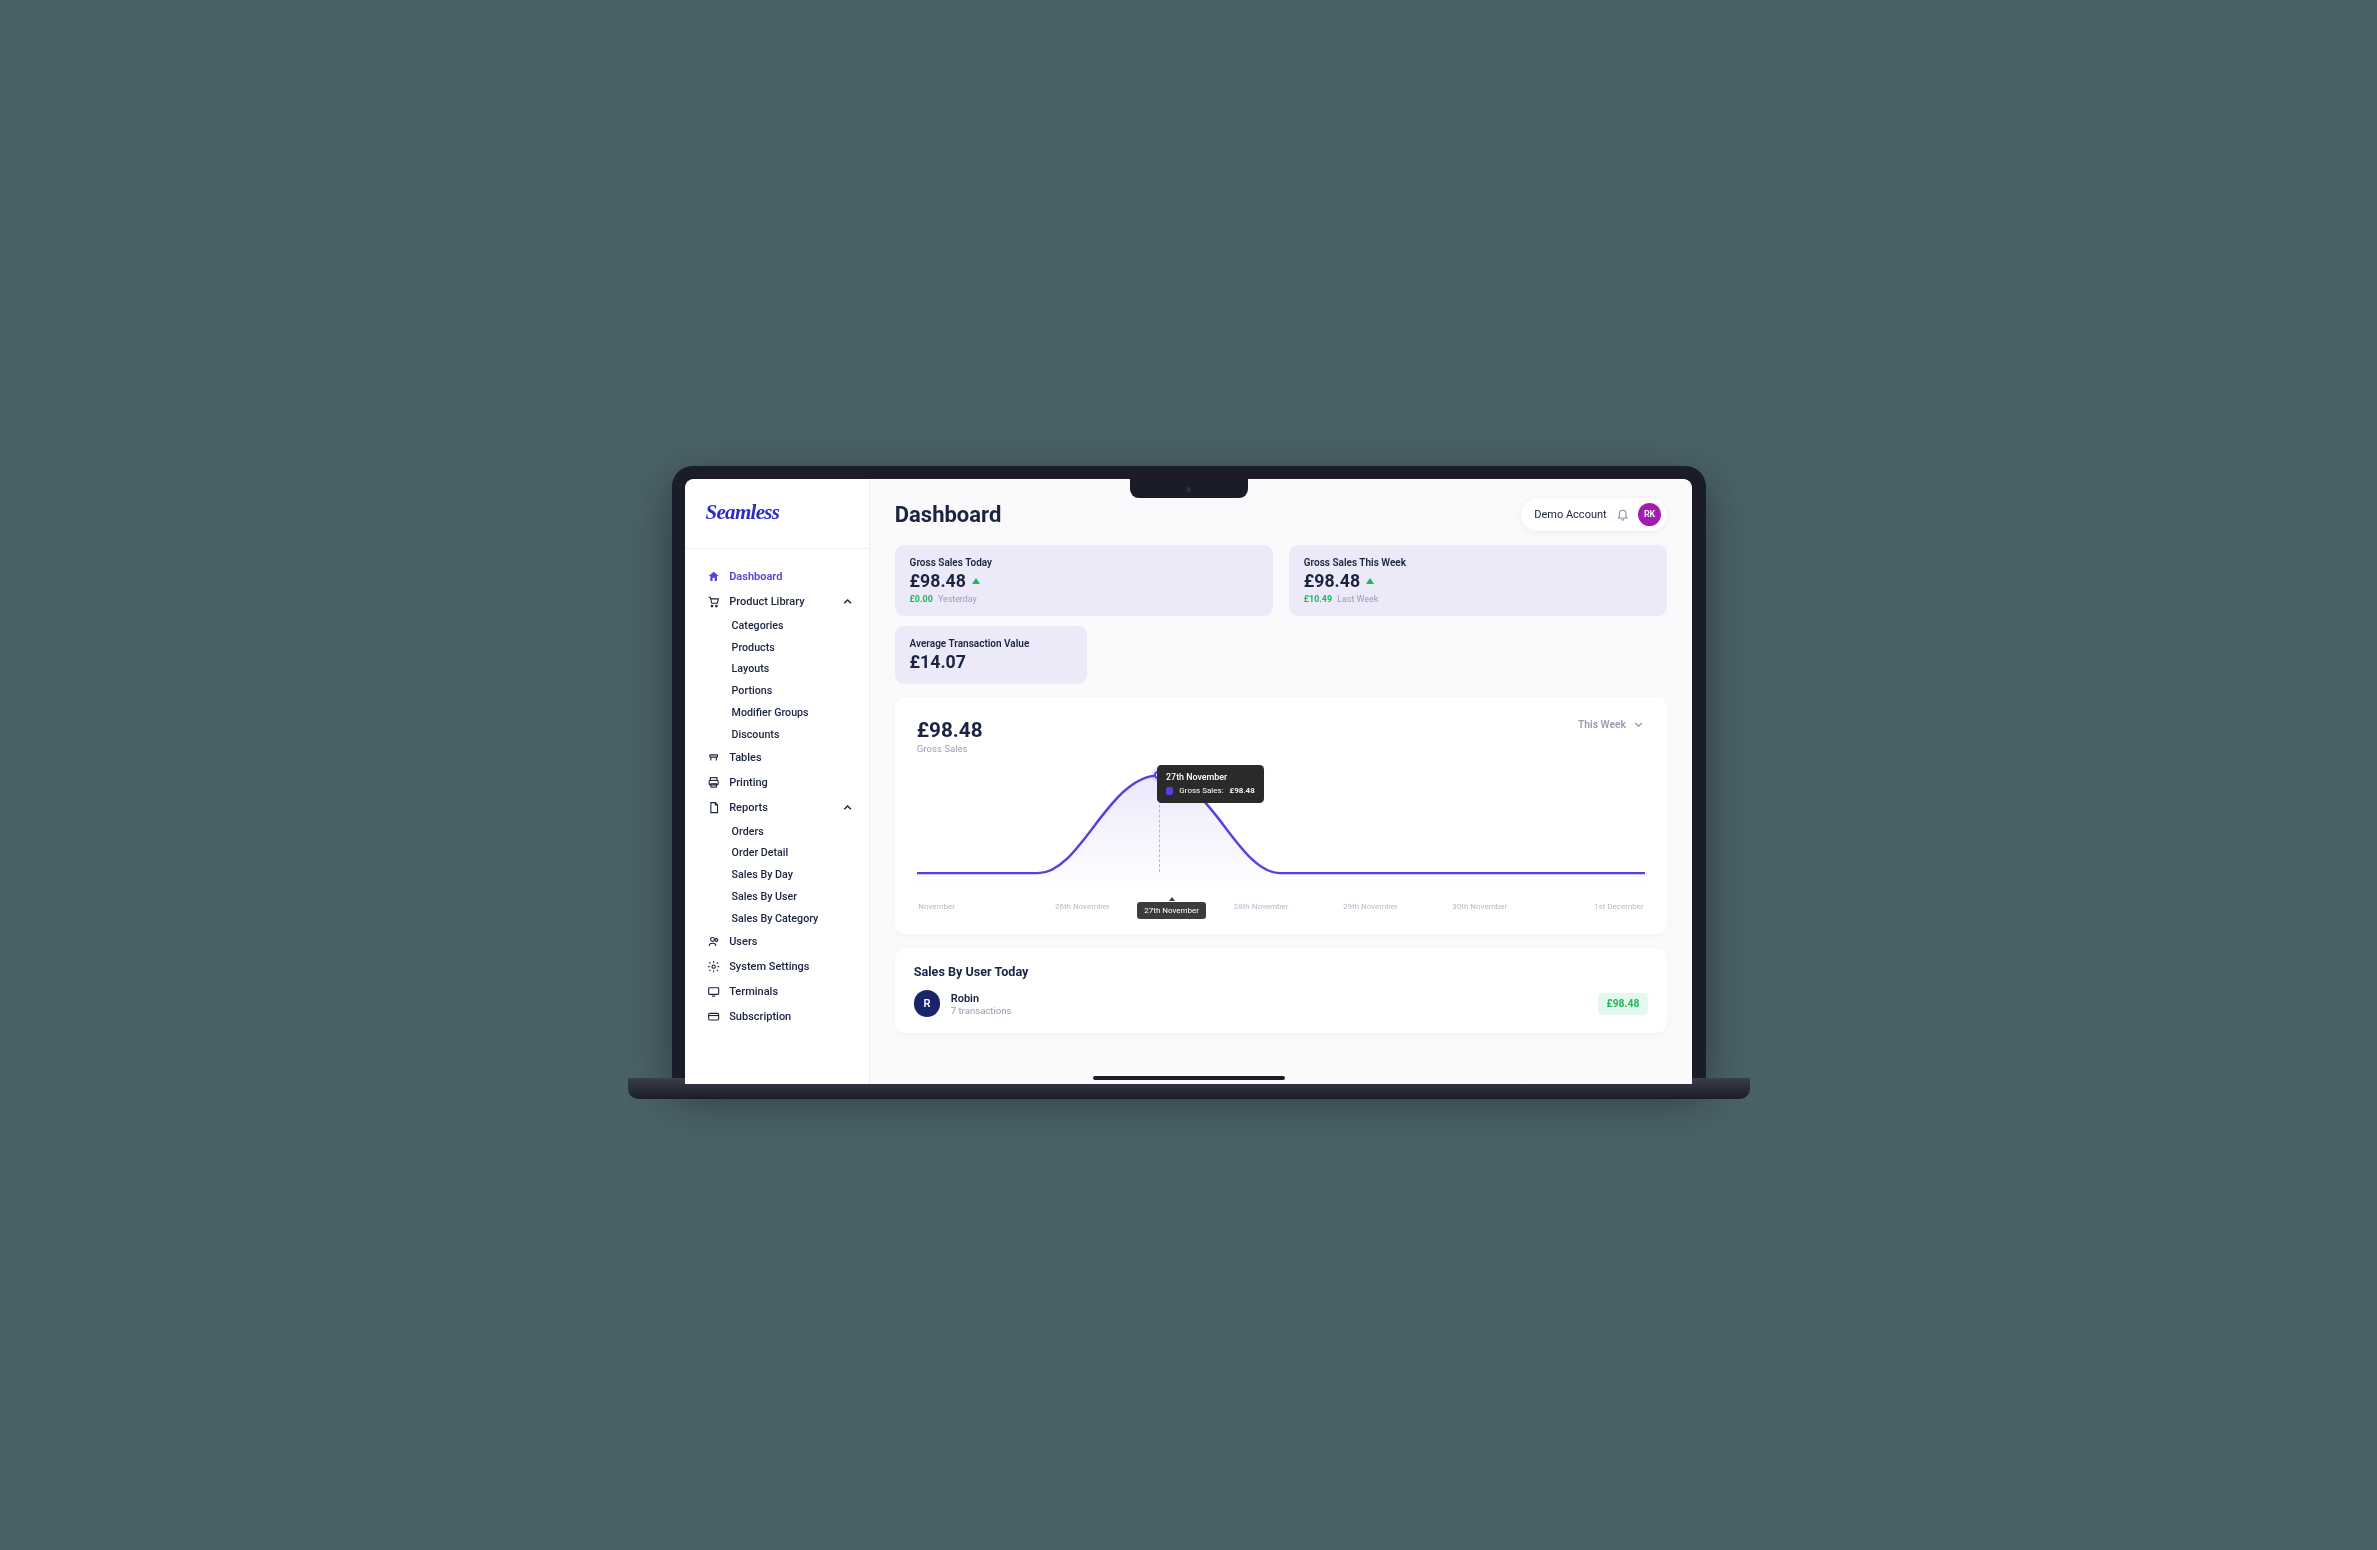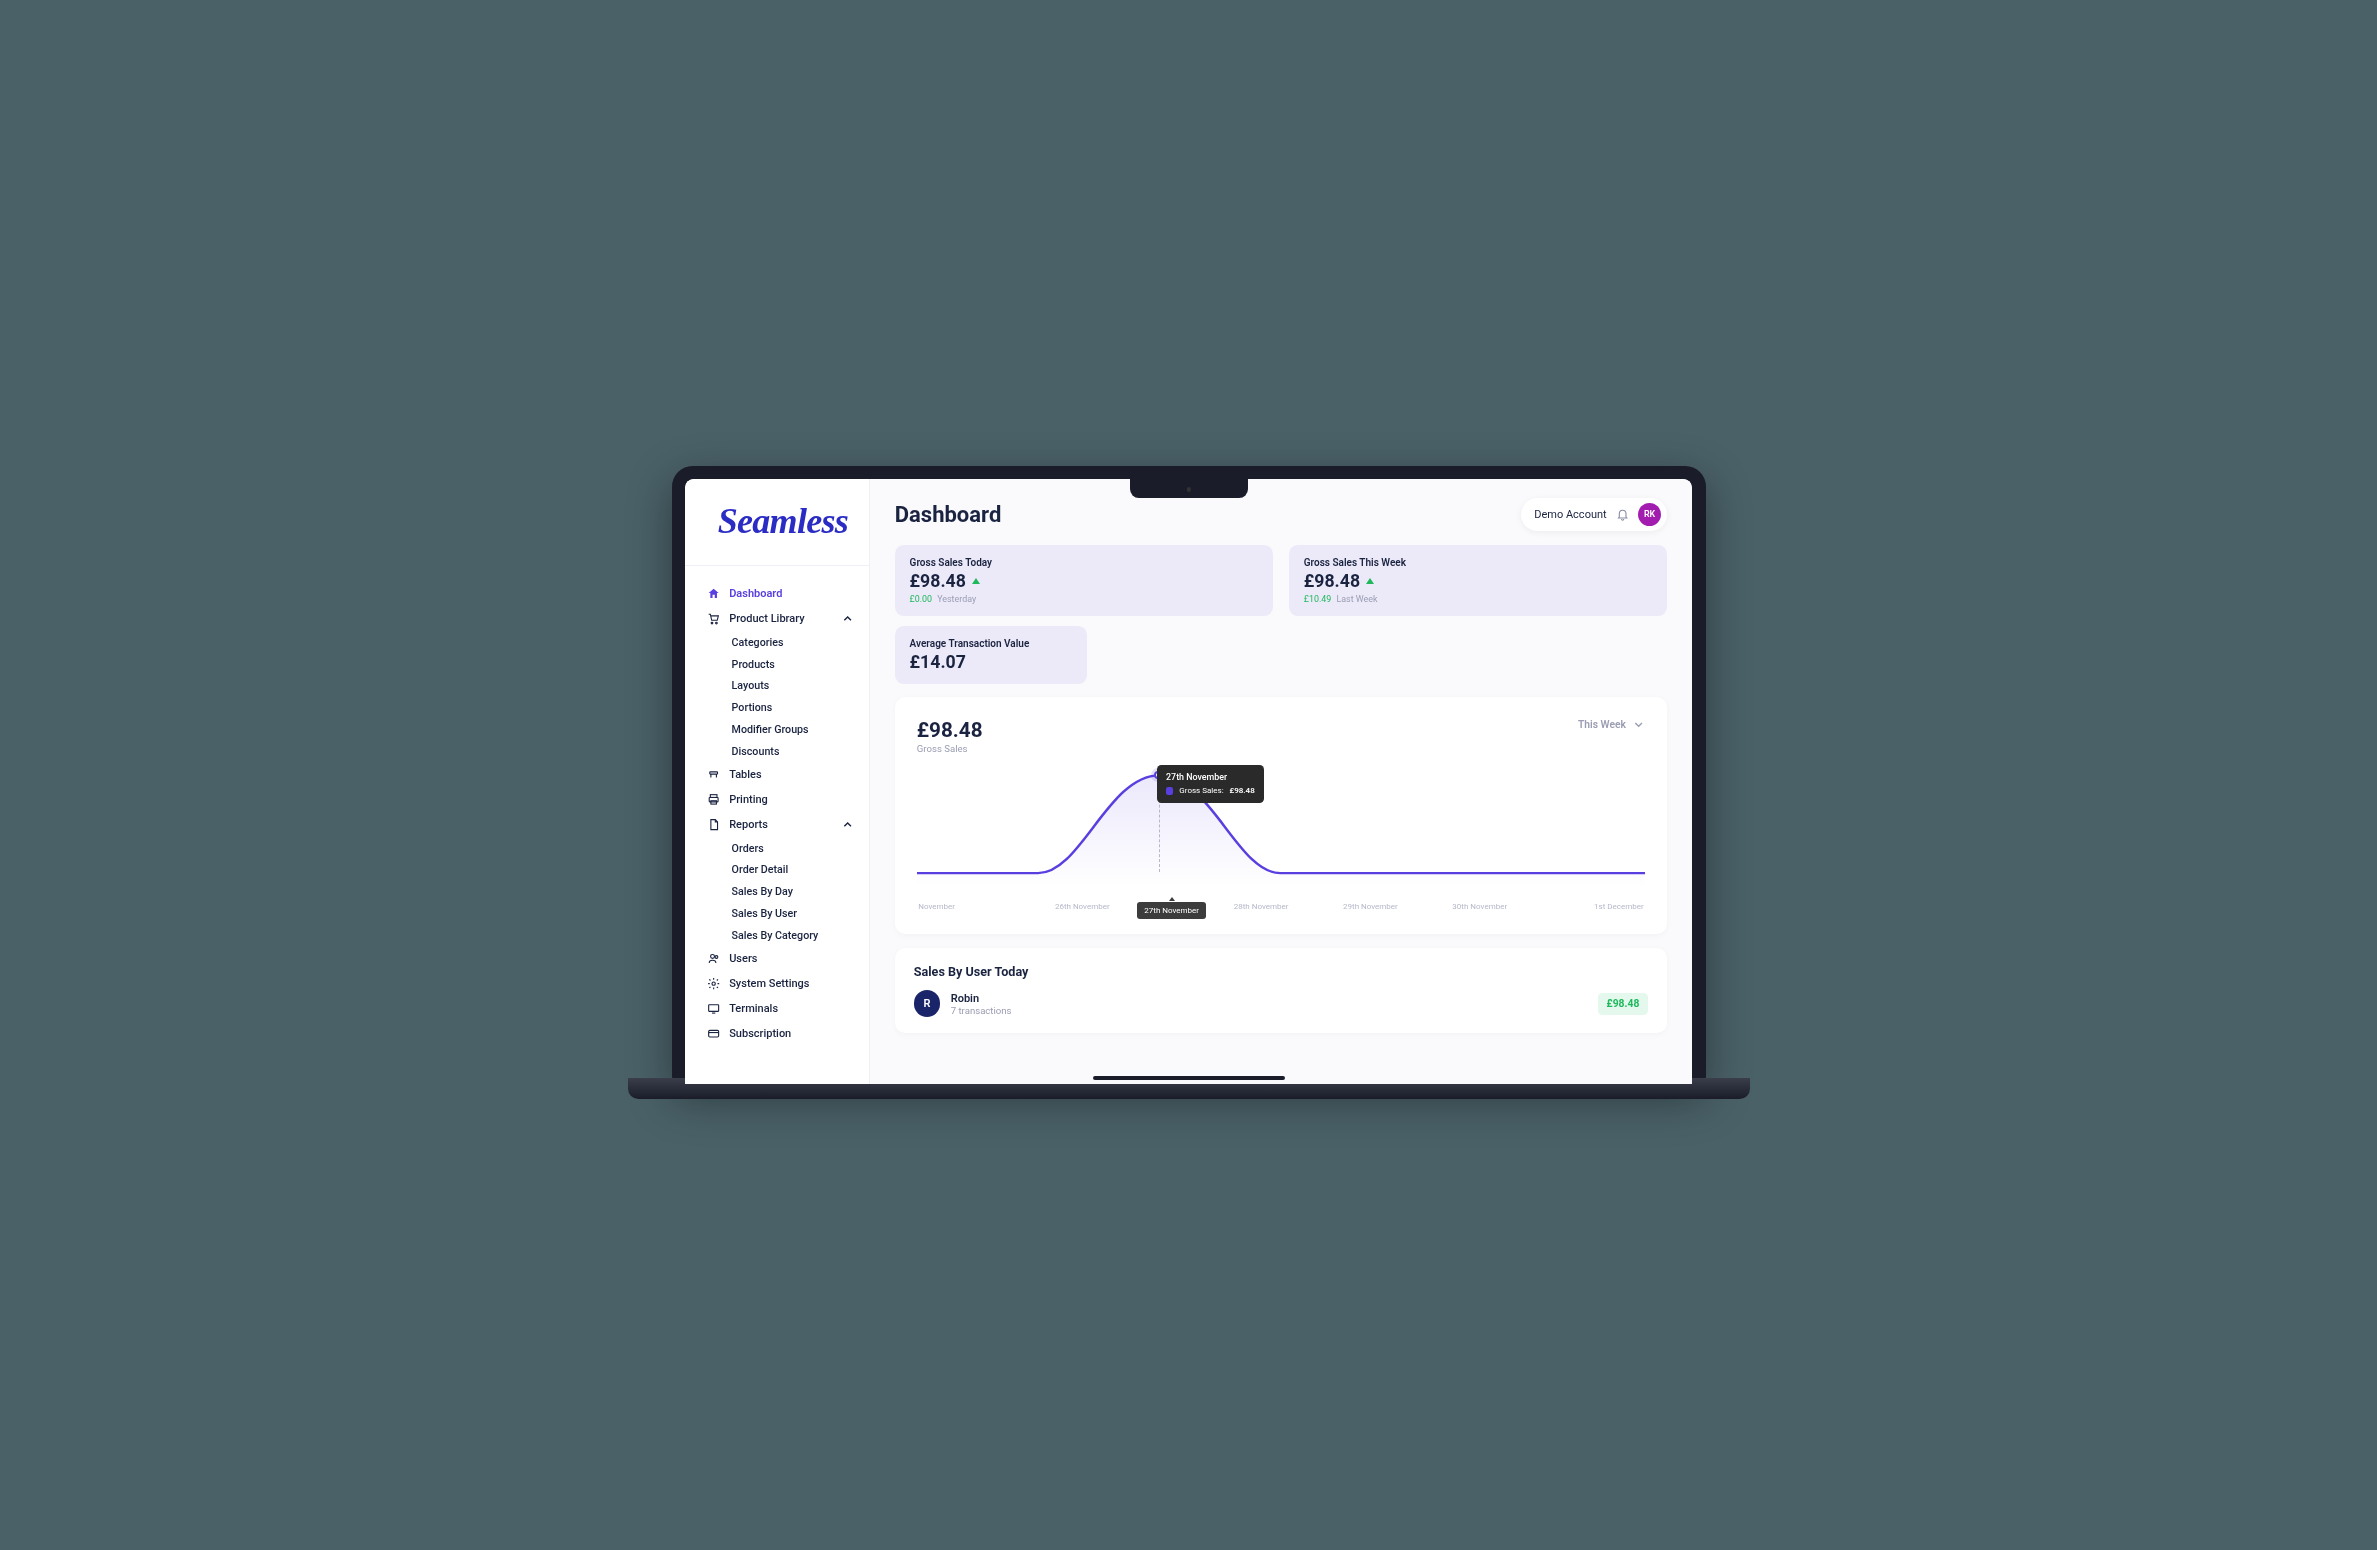--- a/index.html
+++ b/index.html
@@ -75,26 +75,25 @@
     width: 185px;
     background: #fff;
     border-right: 0.7px solid #eef0f5;
     display: flex;
     flex-direction: column;
     padding-top: 11.8px;
   }
   .logo {
     padding: 8.9px 20.7px 17.7px 20.7px;
     font-family: "Brush Script MT", cursive;
-    font-size: 36px;
+    font-size: 21px;
     font-weight: 700;
     color: #2b2cc4;
     font-style: italic;
     letter-spacing: -0.7px;
-    text-align: right;
   }
   .nav { padding: 5.9px 7.4px 5.9px 14.8px; }
   .nav-item {
     display: flex;
     align-items: center;
     gap: 8.9px;
     padding: 5.9px 7.4px;
     font-size: 11px;
     color: #1a2340;
     cursor: pointer;
@@ -155,21 +154,21 @@
   .stat-card.small { flex: 0 0 192px; }
   .stat-title { font-size: 10px; color: #1a2340; font-weight: 600; margin-bottom: 3px; }
   .stat-value { font-size: 17.7px; font-weight: 700; color: #1a2340; display: flex; align-items: center; gap: 5.9px; }
   .triangle-up {
     width: 0; height: 0;
     border-left: 4.4px solid transparent;
     border-right: 4.4px solid transparent;
     border-bottom: 6.6px solid #1fb85c;
   }
   .stat-sub { font-size: 8.9px; margin-top: 3px; }
-  .stat-sub .green { color: #1fb85c; font-weight: 400; text-align: center; }
+  .stat-sub .green { color: #1fb85c; font-weight: 700; text-align: center; }
   .stat-sub .grey { color: #9a9db3; margin-left: 3px; }
   
   .chart-card {
     background: #fff;
     border-radius: 10.3px;
     padding: 20.7px 22px 14.8px 22px;
     margin-top: 13.3px;
     box-shadow: 0 1.5px 5.9px rgba(0,0,0,0.03);
   }
   .chart-header { display: flex; align-items: flex-start; }

